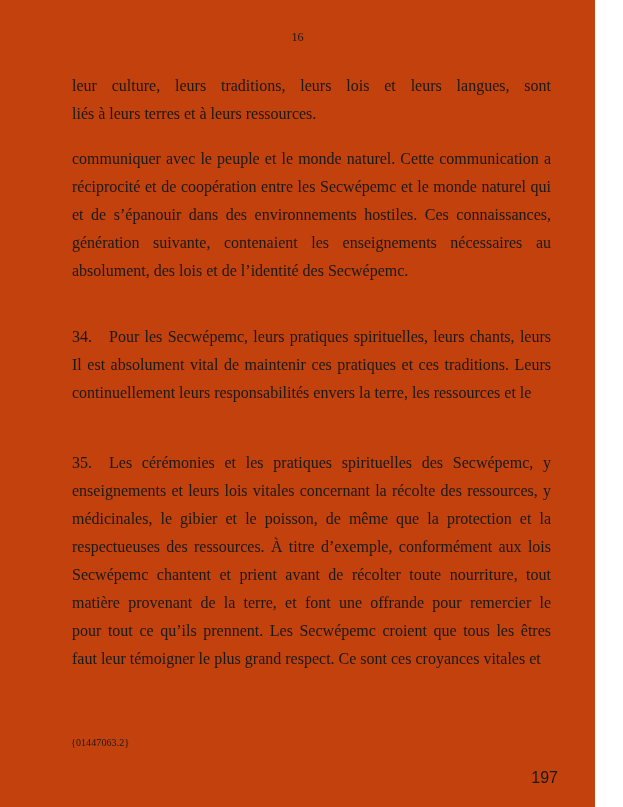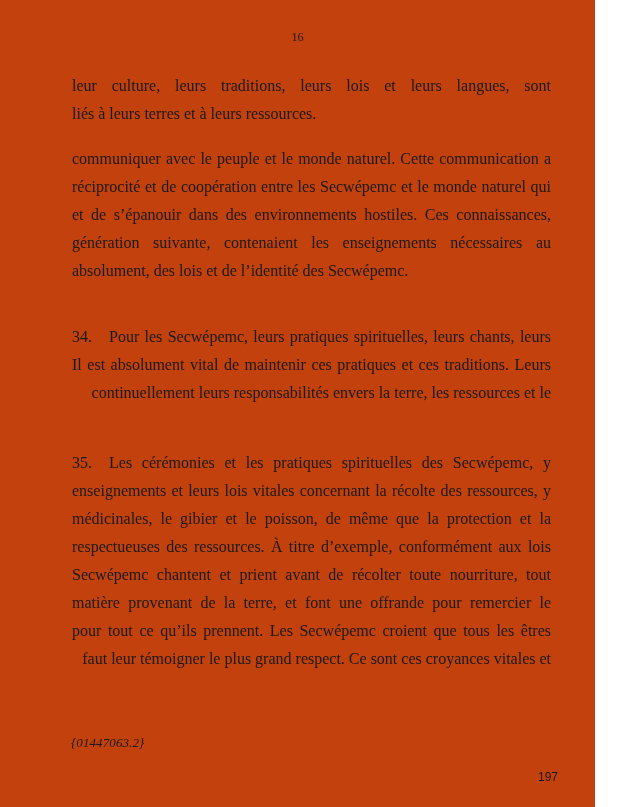--- a/index.html
+++ b/index.html
@@ -34,43 +34,42 @@
     line-height: 28px;
     margin-top: 9px;
   }
   .line {
     height: 28px;
     overflow: hidden;
     text-align: justify;
     text-align-last: justify;
   }
   .line.last {
-    text-align: right;
+    text-align: left;
     text-align-last: left;
   }
   .pnum {
     display: inline-block;
     width: 37px;
     text-align: left;
     text-align-last: left;
   }
   .footer-id {
     position: absolute;
     left: 71px;
     top: 737px;
-    font-size: 13px;
+    font-size: 10px;
     line-height: 12px;
     letter-spacing: 0.1px;
-    font-style: italic;
   }
   .bates {
     position: absolute;
     right: 37px;
     top: 770px;
-    font-size: 12px;
+    font-size: 16px;
     line-height: 15px;
     font-family: "Liberation Sans", "DejaVu Sans", sans-serif;
     text-align: right;
   }
 </style>
 </head>
 <body>
 
 <div class="page">
   <div class="page-num-top">16</div>

